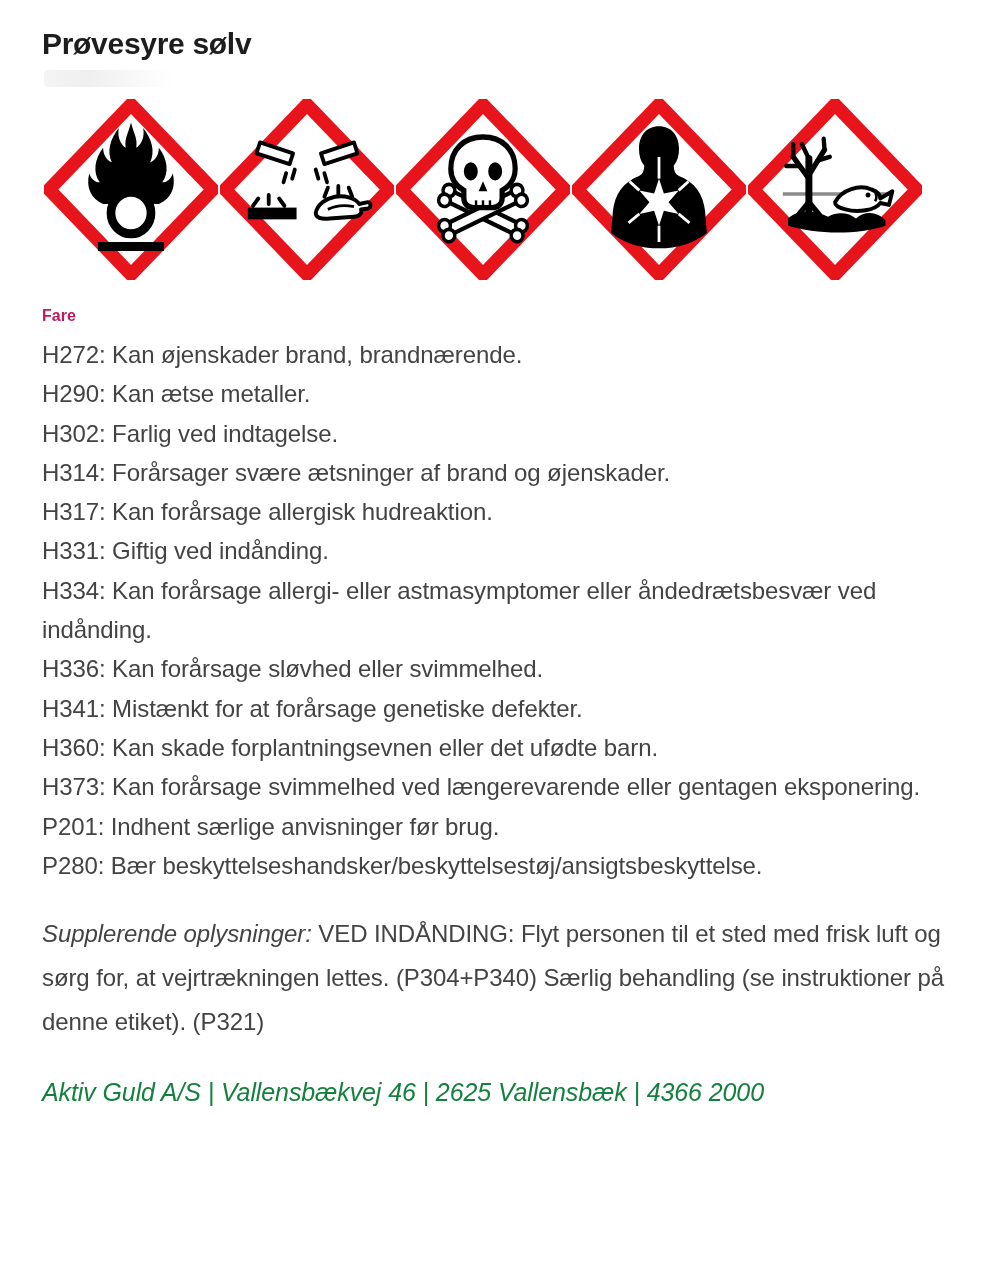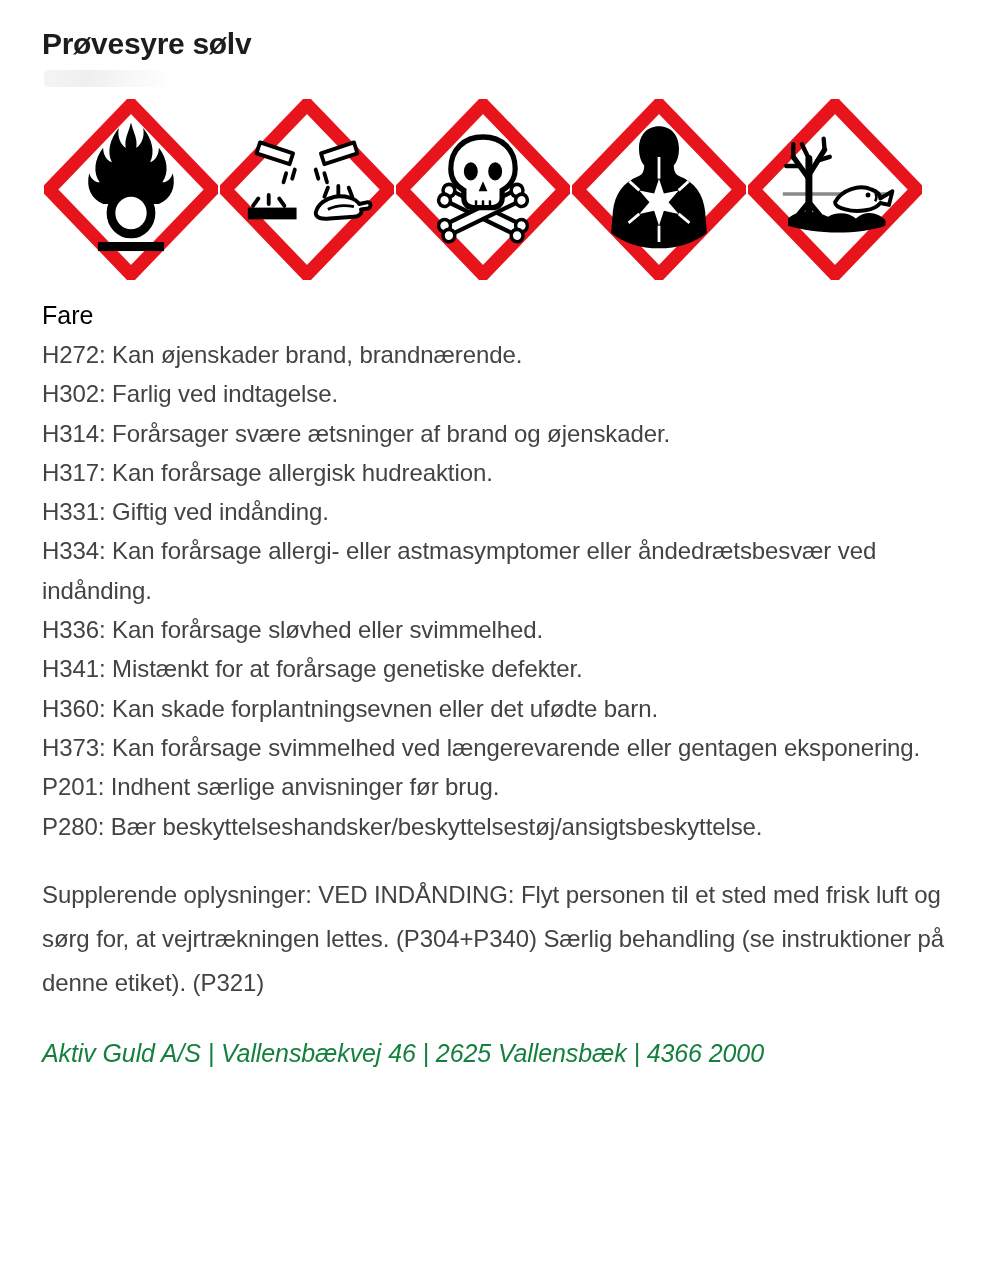--- a/index.html
+++ b/index.html
@@ -33,41 +33,41 @@
     display:flex;
     gap:2px;
     margin:12px 0 0 2px;
   }
   .picto{
     width:174px;height:181px;
     display:block;
   }
   .statements-block{margin-top:16px;}
   .signal-word{
-    font-size:25px;
-    font-weight:400;
-    color:#000000;
+    font-size:16px;
+    font-weight:700;
+    color:#be185d;
     line-height:39px;
   }
   .statement{
     font-size:24px;
     line-height:39.3px;
     color:#434343;
     letter-spacing:-0.1px;
     max-width:930px;
   }
   .supplementary{
     margin-top:27px;
     font-size:24px;
     line-height:44px;
     color:#434343;
     max-width:940px;
     letter-spacing:-0.1px;
   }
-  .supp-label{}
+  .supp-label{font-style:italic;}
   .footer-line{
     margin-top:28px;
     font-size:25px;
     font-style:italic;
     color:#15803d;
     line-height:40px;
     letter-spacing:-0.1px;
   }
 </style>
 </head>
@@ -171,20 +171,21 @@
       <circle cx="69" cy="53" r="1.4" fill="#000"></circle>
       <path d="M73 51 C74 53 74 55 73 56.5" fill="none" stroke="#000" stroke-width="1.5"></path>
     </svg>
 
   </div>
 
   <div class="statements-block">
     <div class="signal-word">Fare</div>
     <div>
         <div class="statement">H272: Kan øjenskader brand, brandnærende.</div>
+        <div class="statement">H290: Kan ætse metaller.</div>
         <div class="statement">H302: Farlig ved indtagelse.</div>
         <div class="statement">H314: Forårsager svære ætsninger af brand og øjenskader.</div>
         <div class="statement">H317: Kan forårsage allergisk hudreaktion.</div>
         <div class="statement">H331: Giftig ved indånding.</div>
         <div class="statement">H334: Kan forårsage allergi- eller astmasymptomer eller åndedrætsbesvær ved indånding.</div>
         <div class="statement">H336: Kan forårsage sløvhed eller svimmelhed.</div>
         <div class="statement">H341: Mistænkt for at forårsage genetiske defekter.</div>
         <div class="statement">H360: Kan skade forplantningsevnen eller det ufødte barn.</div>
         <div class="statement">H373: Kan forårsage svimmelhed ved længerevarende eller gentagen eksponering.</div>
         <div class="statement">P201: Indhent særlige anvisninger før brug.</div>

